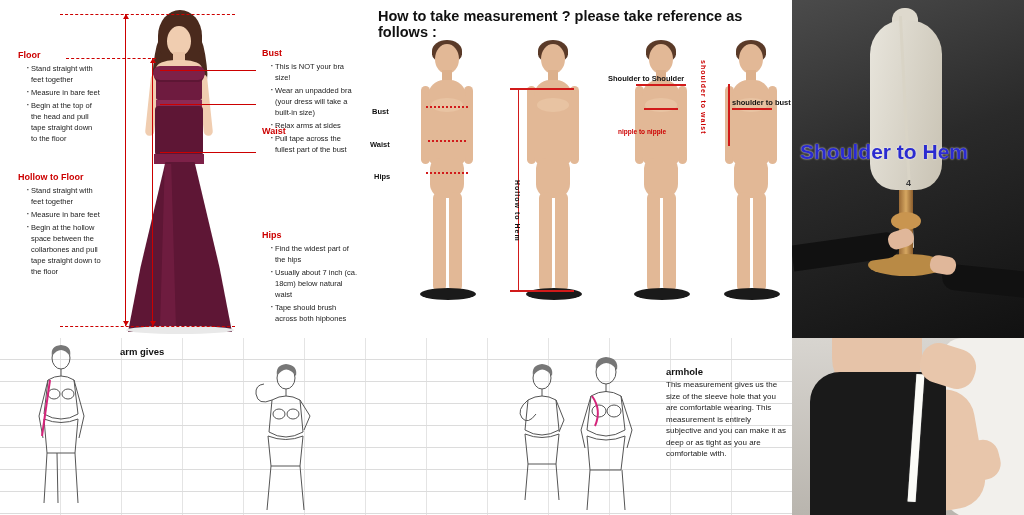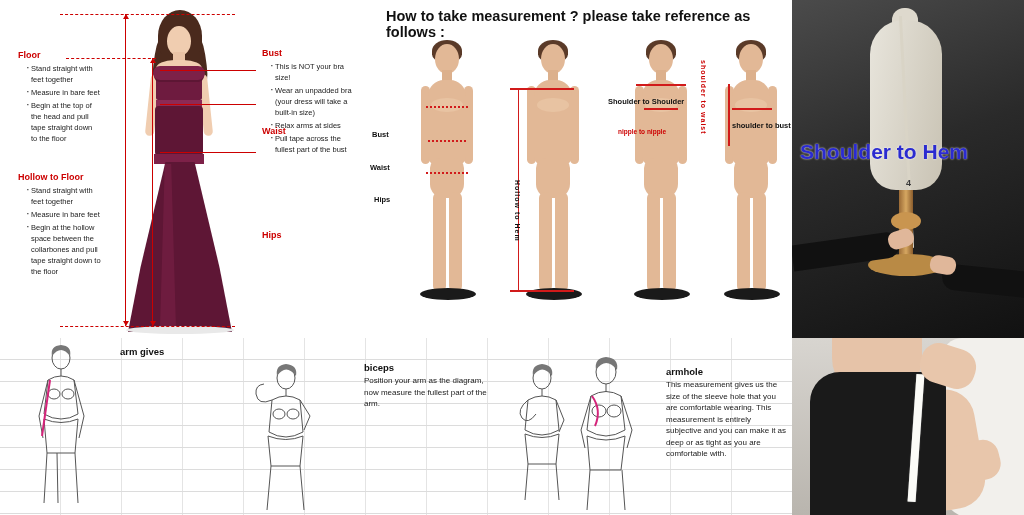--- a/index.html
+++ b/index.html
@@ -39,36 +39,36 @@
   .h-line{position:absolute;height:0;border-top:1px dashed #cc0000;}
   .h-line-solid{position:absolute;height:0;border-top:1px solid #cc0000;}
 
   .callout-title{font-size:9px;font-weight:bold;color:#cc0000;margin-bottom:3px;}
   .callout ul{margin:0;padding-left:8px;list-style:none;}
   .callout li{font-size:7.5px;line-height:11px;color:#222;margin-bottom:2px;position:relative;padding-left:5px;}
   .callout li:before{content:"\00B7";position:absolute;left:0;top:-1px;font-size:11px;}
 
   
   #panel-mannequin{left:368px;top:0;width:424px;height:338px;background:#fff;}
-  #mann-title{left:10px;top:8px;font-size:14.5px;font-weight:bold;color:#111;margin-left:8px;}
+  #mann-title{left:10px;top:8px;font-size:14.5px;font-weight:bold;color:#111;}
   .mann{position:absolute;top:40px;width:86px;height:270px;}
   .m-head{position:absolute;left:31px;top:4px;width:24px;height:30px;border-radius:50%;background:#e2b896;}
   .m-hair{position:absolute;left:28px;top:0px;width:30px;height:22px;border-radius:50% 50% 35% 35%;background:#5a3a28;}
   .m-neck{position:absolute;left:38px;top:30px;width:10px;height:12px;background:#dcb08c;}
   .m-torso{position:absolute;left:24px;top:40px;width:38px;height:86px;background:#e2b896;border-radius:16px 16px 10px 10px;}
   .m-hip{position:absolute;left:26px;top:118px;width:34px;height:40px;background:#e2b896;border-radius:10px 10px 14px 14px;}
   .m-legL{position:absolute;left:29px;top:152px;width:13px;height:100px;background:#e2b896;border-radius:6px;}
   .m-legR{position:absolute;left:45px;top:152px;width:13px;height:100px;background:#e2b896;border-radius:6px;}
   .m-armL{position:absolute;left:17px;top:46px;width:9px;height:78px;background:#e2b896;border-radius:5px;}
   .m-armR{position:absolute;left:60px;top:46px;width:9px;height:78px;background:#e2b896;border-radius:5px;}
   .m-base{position:absolute;left:16px;top:248px;width:56px;height:12px;background:#1a1a1a;border-radius:50%;}
   .m-bust{position:absolute;left:27px;top:58px;width:32px;height:14px;border-radius:50%;background:#e8c3a2;}
   .tape{position:absolute;height:0;border-top:2px dotted #d11a1a;}
   .tape-s{position:absolute;height:0;border-top:2px solid #d11a1a;}
-  .lbl{position:absolute;font-size:7.5px;font-weight:bold;color:#111;margin-top:23px;}
+  .lbl{position:absolute;font-size:7.5px;font-weight:bold;color:#111;}
   .lbl-red{position:absolute;font-size:6.5px;font-weight:bold;color:#cc0000;}
   .vlabel{position:absolute;font-size:7px;font-weight:bold;color:#111;writing-mode:vertical-rl;letter-spacing:1px;}
 
   
   #panel-form{left:792px;top:0;width:232px;height:338px;background:#2b2b2b;overflow:hidden;}
   .form-bg{position:absolute;inset:0;background:linear-gradient(160deg,#4b4b4b 0%,#2a2a2a 45%,#111 100%);}
   .form-body{position:absolute;left:78px;top:20px;width:72px;height:170px;background:linear-gradient(100deg,#e8e5dc,#c9c3b4);border-radius:34px 34px 26px 26px;}
   .form-neck{position:absolute;left:100px;top:8px;width:26px;height:24px;background:#ded9cd;border-radius:12px 12px 4px 4px;}
   .form-tape{position:absolute;left:113px;top:16px;width:3px;height:232px;background:#d9d4c6;transform:rotate(-3deg);}
   .form-stand{position:absolute;left:107px;top:190px;width:14px;height:70px;background:linear-gradient(90deg,#9a6a36,#d6a761,#8a5c2c);}
@@ -166,20 +166,25 @@
         <li>Pull tape across the fullest part of the bust</li>
       </ul>
     </div>
 
     <div class="abs callout" style="left:262px;top:126px;width:96px;">
       <div class="callout-title">Waist</div>
     </div>
 
     <div class="abs callout" style="left:262px;top:230px;width:96px;">
       <div class="callout-title">Hips</div>
+      <ul>
+        <li>Find the widest part of the hips</li>
+        <li>Usually about 7 inch (ca. 18cm) below natural waist</li>
+        <li>Tape should brush across both hipbones</li>
+      </ul>
     </div>
   </div>
 
   <div class="abs" id="panel-mannequin">
     <div class="abs" id="mann-title">How to take measurement ?  please take reference as follows :</div>
 
     <div class="mann" style="left:36px;">
       <div class="m-hair"></div>
       <div class="m-head"></div>
       <div class="m-neck"></div>
@@ -306,24 +311,20 @@
           <path d="M34 38 q-14 6 -16 -6 q-1 -9 8 -10"></path>
           <path d="M62 38 l10 16 l-6 14"></path>
           <path d="M30 74 q18 7 35 0 l-3 30 h-29z"></path>
           <path d="M33 104 l-4 44 M62 104 l4 44"></path>
           <ellipse cx="41" cy="52" rx="6" ry="5"></ellipse>
           <ellipse cx="55" cy="52" rx="6" ry="5"></ellipse>
         </g>
       </svg>
     </div>
 
-    <div class="abs" style="left:364px;top:24px;width:130px;">
-      <div class="note-title">biceps</div>
-      <div class="note-body">Position your arm as the diagram, now measure the fullest part of the arm.</div>
-    </div>
 
     <div class="sk" style="left:506px;top:24px;">
       <svg width="70" height="140" viewBox="0 0 70 140">
         <g fill="none" stroke="#555" stroke-width="1">
           <ellipse cx="36" cy="16" rx="9" ry="11"></ellipse>
           <path d="M27 14 q9 -13 19 0 q2 -11 -10 -12 q-11 1 -9 12z" fill="#777" stroke="none"></path>
           <path d="M36 27 v7"></path>
           <path d="M22 38 q14 -8 28 0 l3 30 q-9 5 -17 5 q-9 0 -17 -5z"></path>
           <path d="M22 38 q-12 10 -6 18 q6 7 14 -4"></path>
           <path d="M50 38 l8 20 l-5 12"></path>

